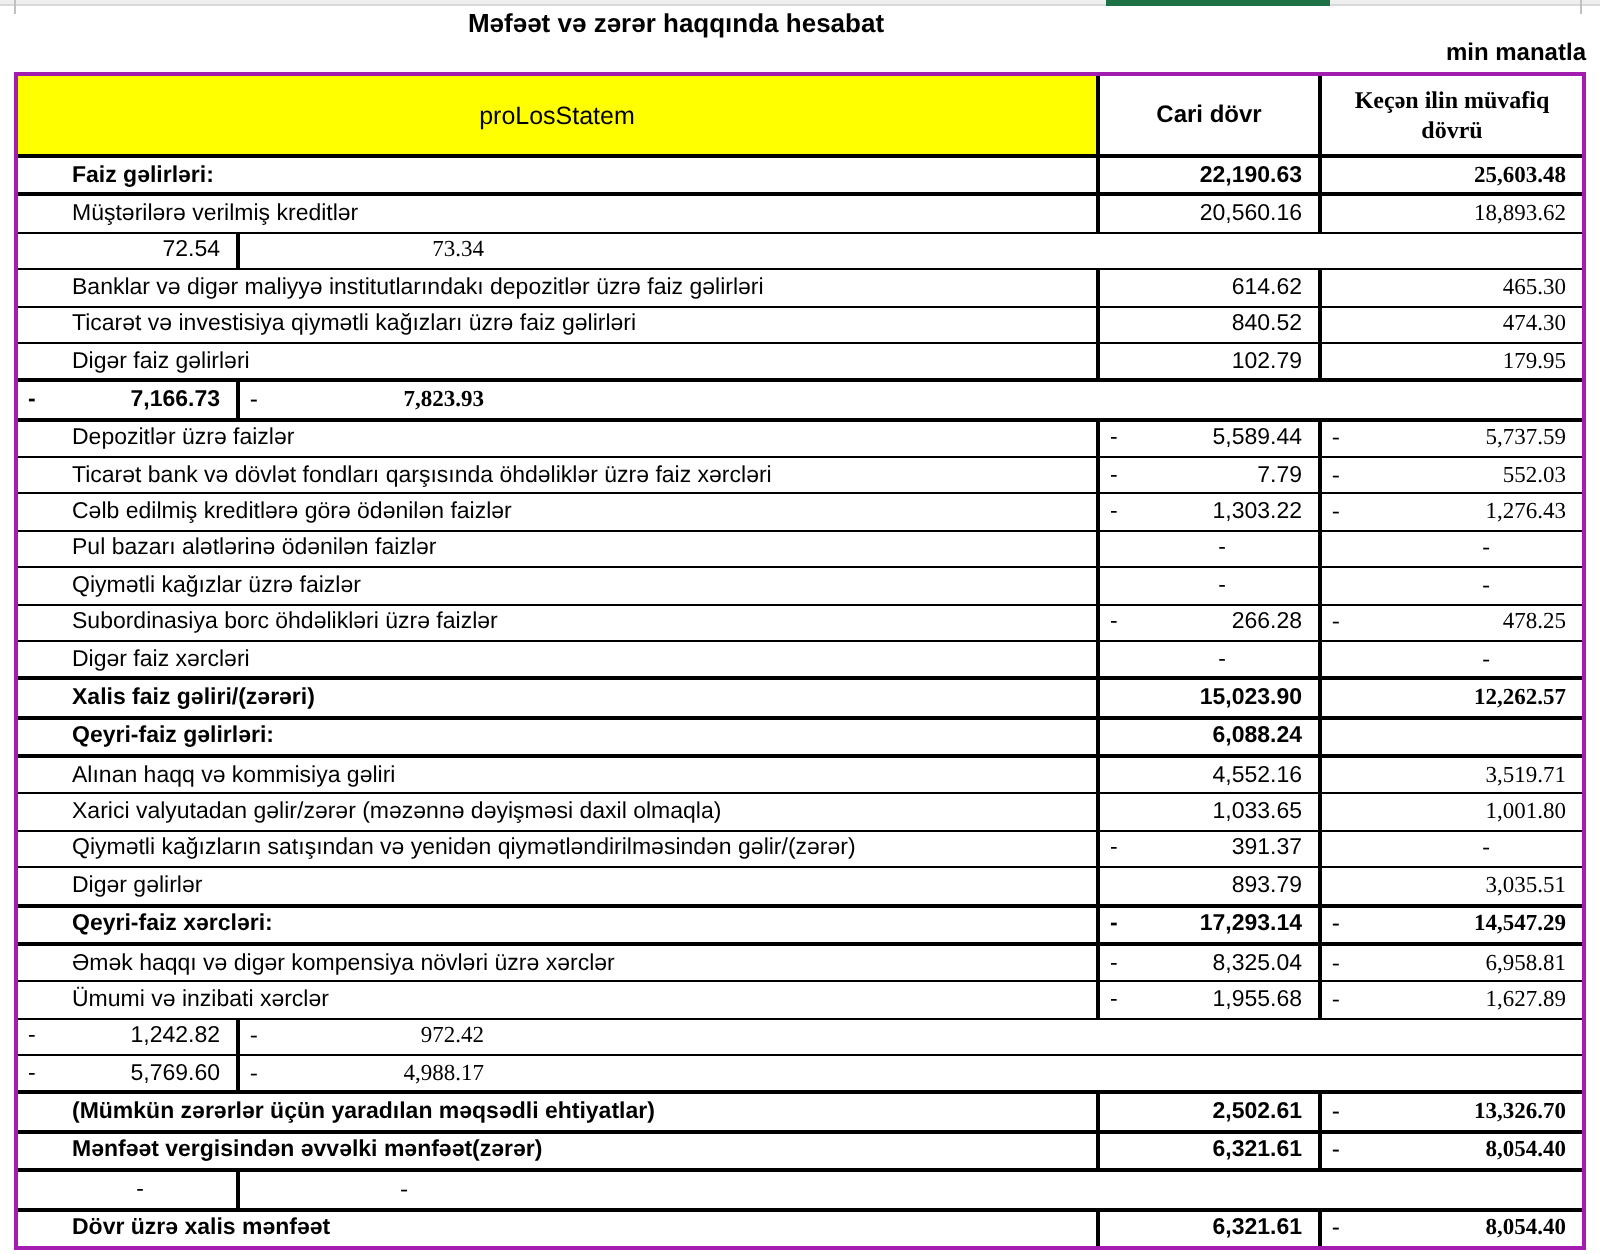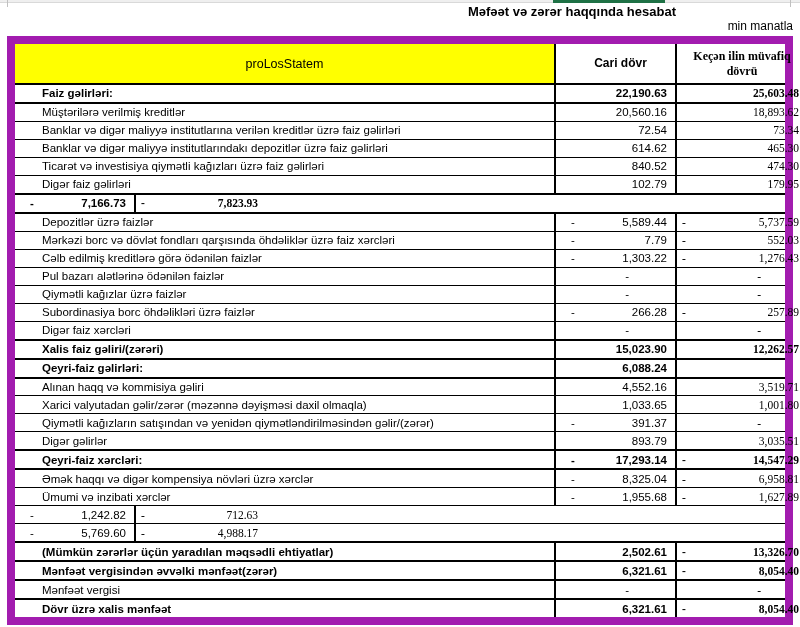--- a/index.html
+++ b/index.html
@@ -20,32 +20,32 @@
   .green-bar {
     position: absolute; top: 0; left: 553px;
     width: 112px; height: 3px;
     background: #1E7145;
   }
   .tick { position: absolute; top: 0; width: 1px; height: 7px; background: #c0c0c0; }
   .tick-left { left: 7px; }
   .tick-right { left: 790px; }
   .title {
     position: absolute; top: 4px; left: 0; width: 676px;
-    text-align: right;
+    text-align: center;
     font-size: 13px; font-weight: bold;
   }
   .unit-note {
     position: absolute; top: 19px; left: 7px; width: 786px;
     text-align: right;
-    font-size: 12px; font-weight: normal;
+    font-size: 12px; font-weight: bold;
   }
   .fin-table {
     position: absolute; top: 36px; left: 7px;
     width: 786px; height: 589px;
-    border: 8px solid #a21caf;
+    border: 2px solid #a21caf;
     display: flex; flex-direction: column;
     background: #fff;
   }
   .header-row { display: flex; flex: 0 0 39px; }
   .row { display: flex; flex: 1 1 0; border-top: 1px solid #000; min-height: 0; }
   .row.thick-top { border-top-width: 2px; }
   .row.bold { font-weight: bold; }
   .cell { overflow: hidden; white-space: nowrap; }
   .label-cell {
     flex: 0 0 541px;
@@ -54,21 +54,21 @@
     padding-left: 27px;
     font-size: 11.5px;
   }
   .num-cell {
     position: relative;
     display: flex; align-items: center; justify-content: flex-end;
     padding-right: 8px;
     font-size: 11.5px;
     text-align: center;
   }
-  .col1 { flex: 0 0 111px; border-right: 2px solid #000; margin-left: 10px; }
+  .col1 { flex: 0 0 111px; border-right: 2px solid #000; }
   .col2 { flex: 0 0 130px; font-family: Liberation Serif, serif; }
   .num-cell.dash { padding-right: 46px; }
   .minus { position: absolute; left: 5px; }
   .header-label-cell {
     flex: 0 0 541px;
     border-right: 2px solid #000;
     background: #FFFF00;
     display: flex; align-items: center; justify-content: center;
     font-size: 12.5px;
   }
@@ -114,21 +114,20 @@
     <div class="cell label-cell">Müştərilərə verilmiş kreditlər</div>
     <div class="cell num-cell col1">
         <span class="val">20,560.16</span>
       </div>
     <div class="cell num-cell col2">
         <span class="val">18,893.62</span>
       </div>
   </div>
 
   <div class="row">
-    <div class="cell label-cell">Banklar və digər maliyyə institutlarına verilən kreditlər üzrə faiz gəlirləri</div>
     <div class="cell num-cell col1">
         <span class="val">72.54</span>
       </div>
     <div class="cell num-cell col2">
         <span class="val">73.34</span>
       </div>
   </div>
 
   <div class="row">
     <div class="cell label-cell">Banklar və digər maliyyə institutlarındakı depozitlər üzrə faiz gəlirləri</div>
@@ -177,21 +176,21 @@
         <span class="minus">-</span>
         <span class="val">5,589.44</span>
       </div>
     <div class="cell num-cell col2">
         <span class="minus">-</span>
         <span class="val">5,737.59</span>
       </div>
   </div>
 
   <div class="row">
-    <div class="cell label-cell">Mərkəzi borc və dövlət fondları qarşısında öhdəliklər üzrə faiz xərcləri</div>
+    <div class="cell label-cell">Ticarət bank və dövlət fondları qarşısında öhdəliklər üzrə faiz xərcləri</div>
     <div class="cell num-cell col1">
         <span class="minus">-</span>
         <span class="val">7.79</span>
       </div>
     <div class="cell num-cell col2">
         <span class="minus">-</span>
         <span class="val">552.03</span>
       </div>
   </div>
 
@@ -228,21 +227,21 @@
   </div>
 
   <div class="row">
     <div class="cell label-cell">Subordinasiya borc öhdəlikləri üzrə faizlər</div>
     <div class="cell num-cell col1">
         <span class="minus">-</span>
         <span class="val">266.28</span>
       </div>
     <div class="cell num-cell col2">
         <span class="minus">-</span>
-        <span class="val">257.89</span>
+        <span class="val">478.25</span>
       </div>
   </div>
 
   <div class="row">
     <div class="cell label-cell">Digər faiz xərcləri</div>
     <div class="cell num-cell col1 dash">
         <span>-</span>
       </div>
     <div class="cell num-cell col2 dash">
         <span>-</span>
@@ -343,21 +342,21 @@
       </div>
   </div>
 
   <div class="row">
     <div class="cell num-cell col1">
         <span class="minus">-</span>
         <span class="val">1,242.82</span>
       </div>
     <div class="cell num-cell col2">
         <span class="minus">-</span>
-        <span class="val">712.63</span>
+        <span class="val">972.42</span>
       </div>
   </div>
 
   <div class="row">
     <div class="cell num-cell col1">
         <span class="minus">-</span>
         <span class="val">5,769.60</span>
       </div>
     <div class="cell num-cell col2">
         <span class="minus">-</span>
@@ -381,21 +380,20 @@
     <div class="cell num-cell col1">
         <span class="val">6,321.61</span>
       </div>
     <div class="cell num-cell col2">
         <span class="minus">-</span>
         <span class="val">8,054.40</span>
       </div>
   </div>
 
   <div class="row thick-top">
-    <div class="cell label-cell">Mənfəət vergisi</div>
     <div class="cell num-cell col1 dash">
         <span>-</span>
       </div>
     <div class="cell num-cell col2 dash">
         <span>-</span>
       </div>
   </div>
 
   <div class="row bold thick-top">
     <div class="cell label-cell">Dövr üzrə xalis mənfəət</div>

